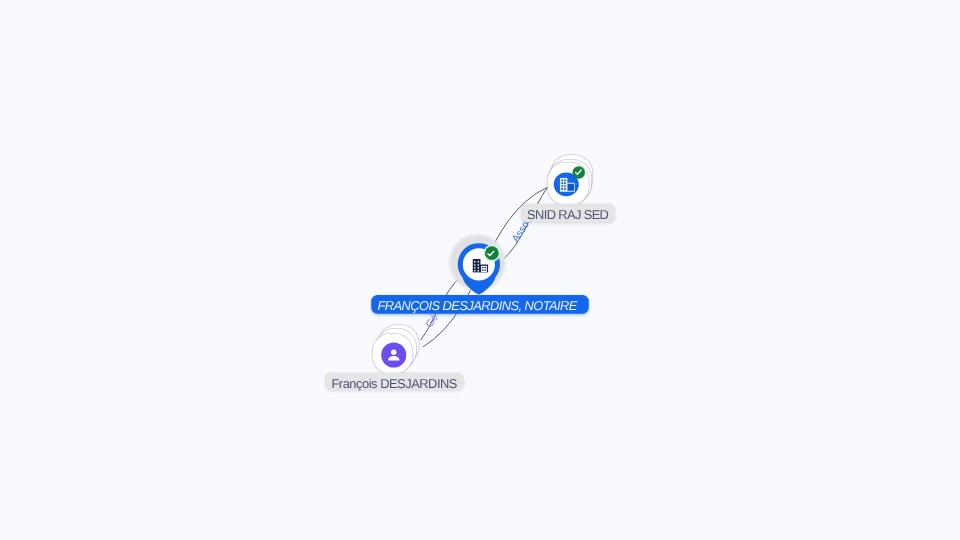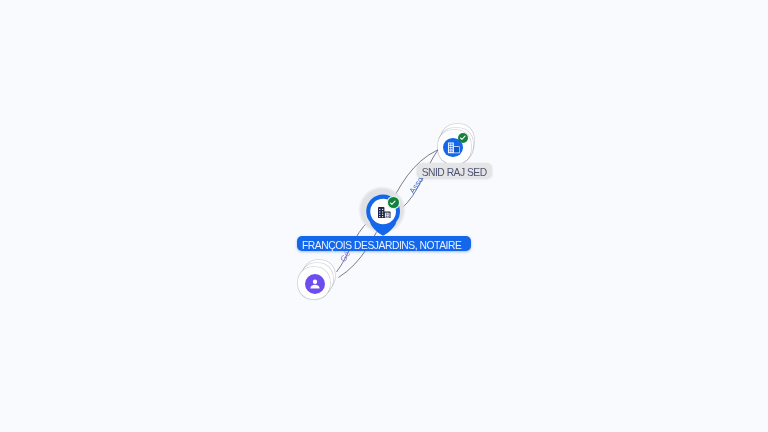--- a/index.html
+++ b/index.html
@@ -9,21 +9,21 @@
   svg.layer{position:absolute;left:0;top:0;width:768px;height:432px;overflow:visible;}
   svg.layer{filter:opacity(99.9%);}
   .nodelabel > span{display:inline-block;filter:opacity(99%);}
 
   
   .nodelabel{position:absolute;white-space:nowrap;border-radius:5px;
     font-size:10.3px;line-height:19px;height:14.6px;box-sizing:border-box;overflow:visible;}
   .lbl-plain{background:#e5e5e5;color:#4b5373;
     box-shadow:0 1px 2.5px rgba(40,50,80,.13), 0 0 0 .4px rgba(40,50,80,.03);}
   .lbl-sel{background:#1467ea;color:#eaf3ff;
-    box-shadow:0 1px 2.5px rgba(20,103,234,.40);}
+    box-shadow:0 1px 2.5px rgba(20,103,234,.40);font-style:italic;}
 
   
   .stack{position:absolute;}
   .card{position:absolute;background:#ffffff;border-radius:14.5px;
         box-shadow:0 0.5px 1.5px rgba(40,50,80,.13), 0 0 0 0.55px rgba(95,103,125,.30);}
   .disc{position:absolute;border-radius:50%;}
   .disc svg{position:absolute;left:50%;top:50%;transform:translate(-50%,-50%);}
   .disc svg.nudge{transform:translate(-50%,-50%) translate(0.9px,0.8px);}
   .badge{position:absolute;border-radius:50%;background:#15803c;
          display:flex;align-items:center;justify-content:center;}
@@ -85,20 +85,23 @@
     <div class="card" style="left:4.6px;top:0px;width:32px;height:31.5px;"></div>
     <div class="card" style="left:2.3px;top:3.6px;width:32px;height:31.5px;"></div>
     <div class="card" style="left:0px;top:7.6px;width:32px;height:31.5px;"></div>
     <div class="disc" style="left:6.4px;top:14.6px;width:20px;height:19.8px;background:#6d4cf0;">
       <svg width="14.5" height="14.5" viewBox="0 0 24 24">
         <circle cx="12" cy="8.3" r="3.6" fill="#ffffff"></circle>
         <path d="M4.4 19.4 c0-3.9 3.4-6 7.6-6 s7.6 2.1 7.6 6 z" fill="#ffffff"></path>
       </svg>
     </div>
   </div>
+  <div class="nodelabel lbl-plain" style="left:260px;top:297.5px;padding:0 5.2px;letter-spacing:-0.38px;">
+    <span>François DESJARDINS</span>
+  </div>
 
   <div style="position:absolute;left:357px;top:186px;width:50px;height:52px;">
     <svg width="50" height="52" viewBox="0 0 50 52" style="position:absolute;left:0px;top:0px;">
       <defs>
         <radialGradient id="haloGrad" cx="0.5" cy="0.5" r="0.5">
           <stop offset="0%" stop-color="#dfe1e4" stop-opacity="1"></stop>
           <stop offset="86%" stop-color="#dfe1e4" stop-opacity="1"></stop>
           <stop offset="100%" stop-color="#dfe1e4" stop-opacity="0"></stop>
         </radialGradient>
       </defs>

